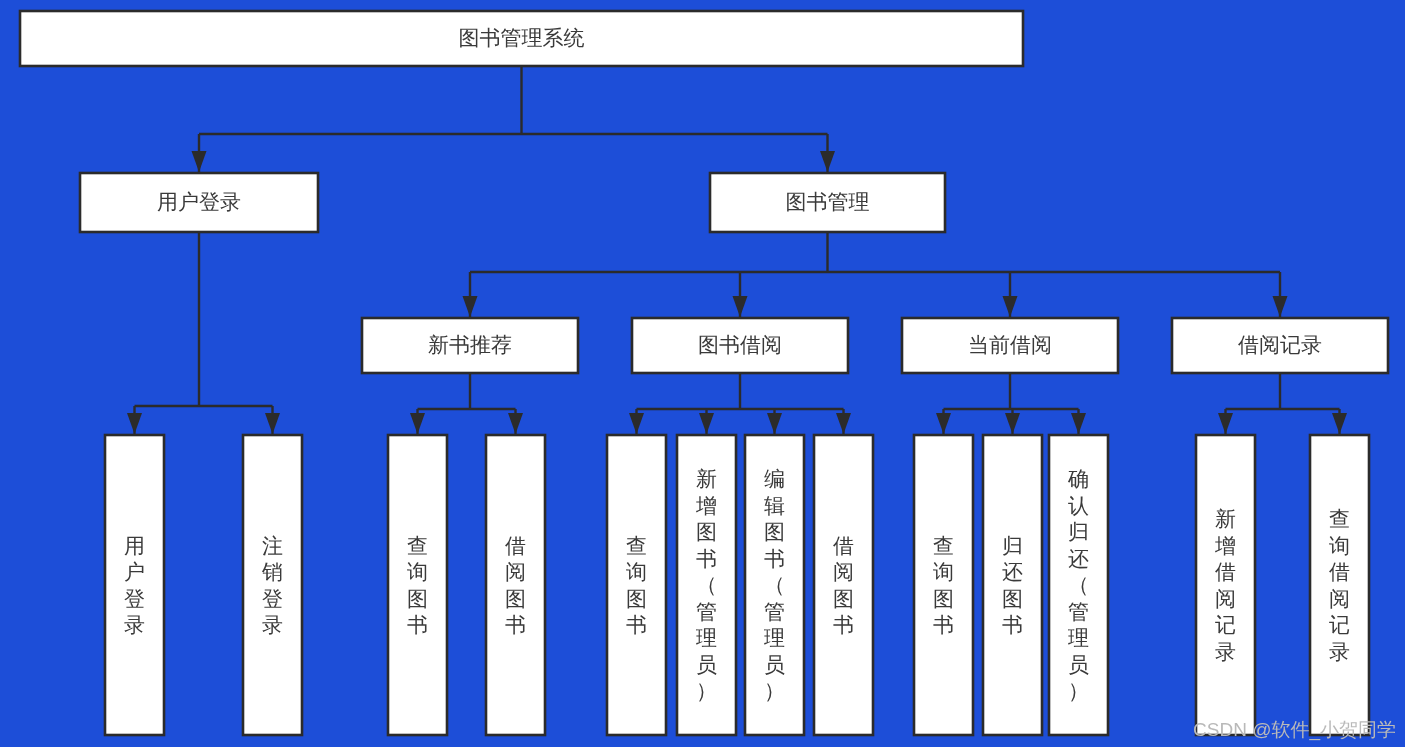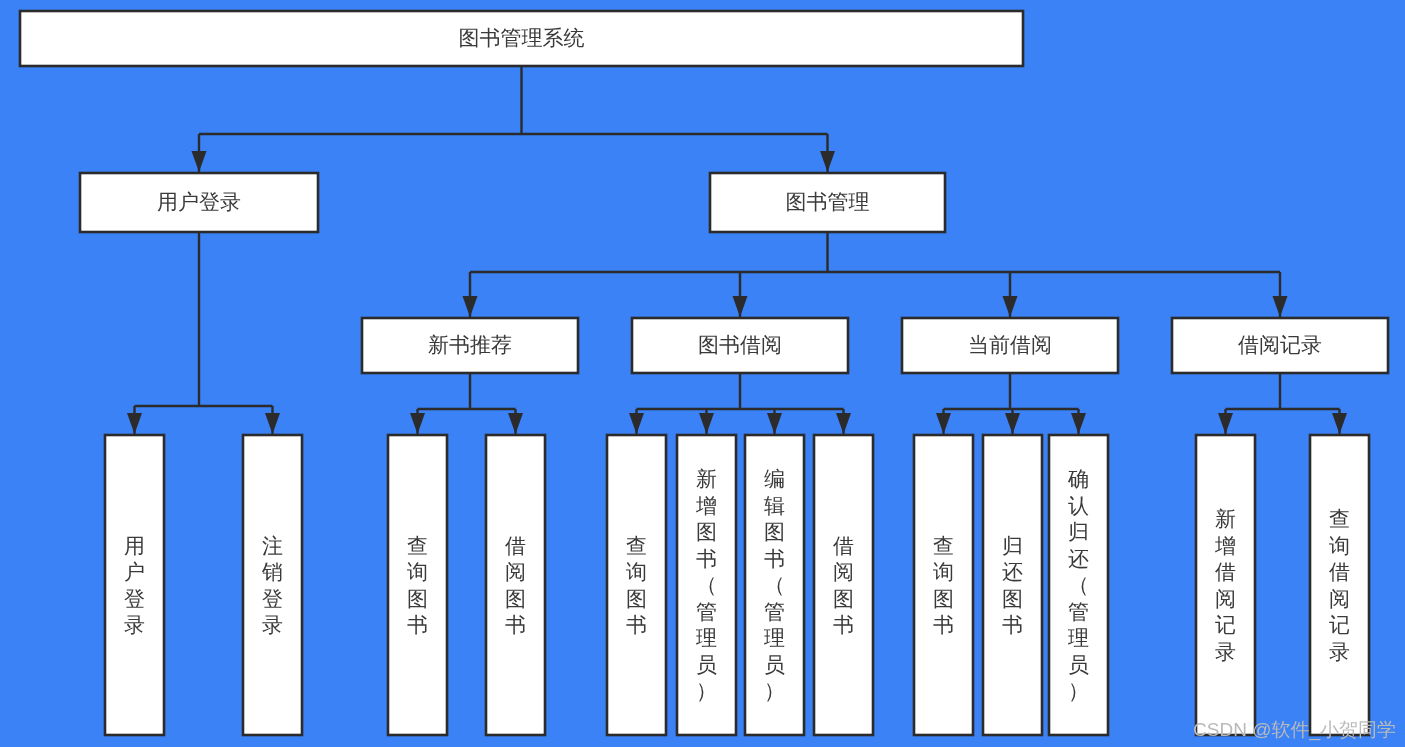--- a/index.html
+++ b/index.html
@@ -7,21 +7,21 @@
     padding: 0;
     background: #ffffff;
   }
   body {
     font-family: "Liberation Sans", "DejaVu Sans", sans-serif;
   }
   #diagram-root {
     position: relative;
     width: 1405px;
     height: 747px;
-    background: #3b82f6;
+    background: #1d4ed8;
     overflow: hidden;
   }
   svg#flowchart {
     position: absolute;
     top: 0;
     left: 0;
     width: 1405px;
     height: 747px;
     display: block;
   }

